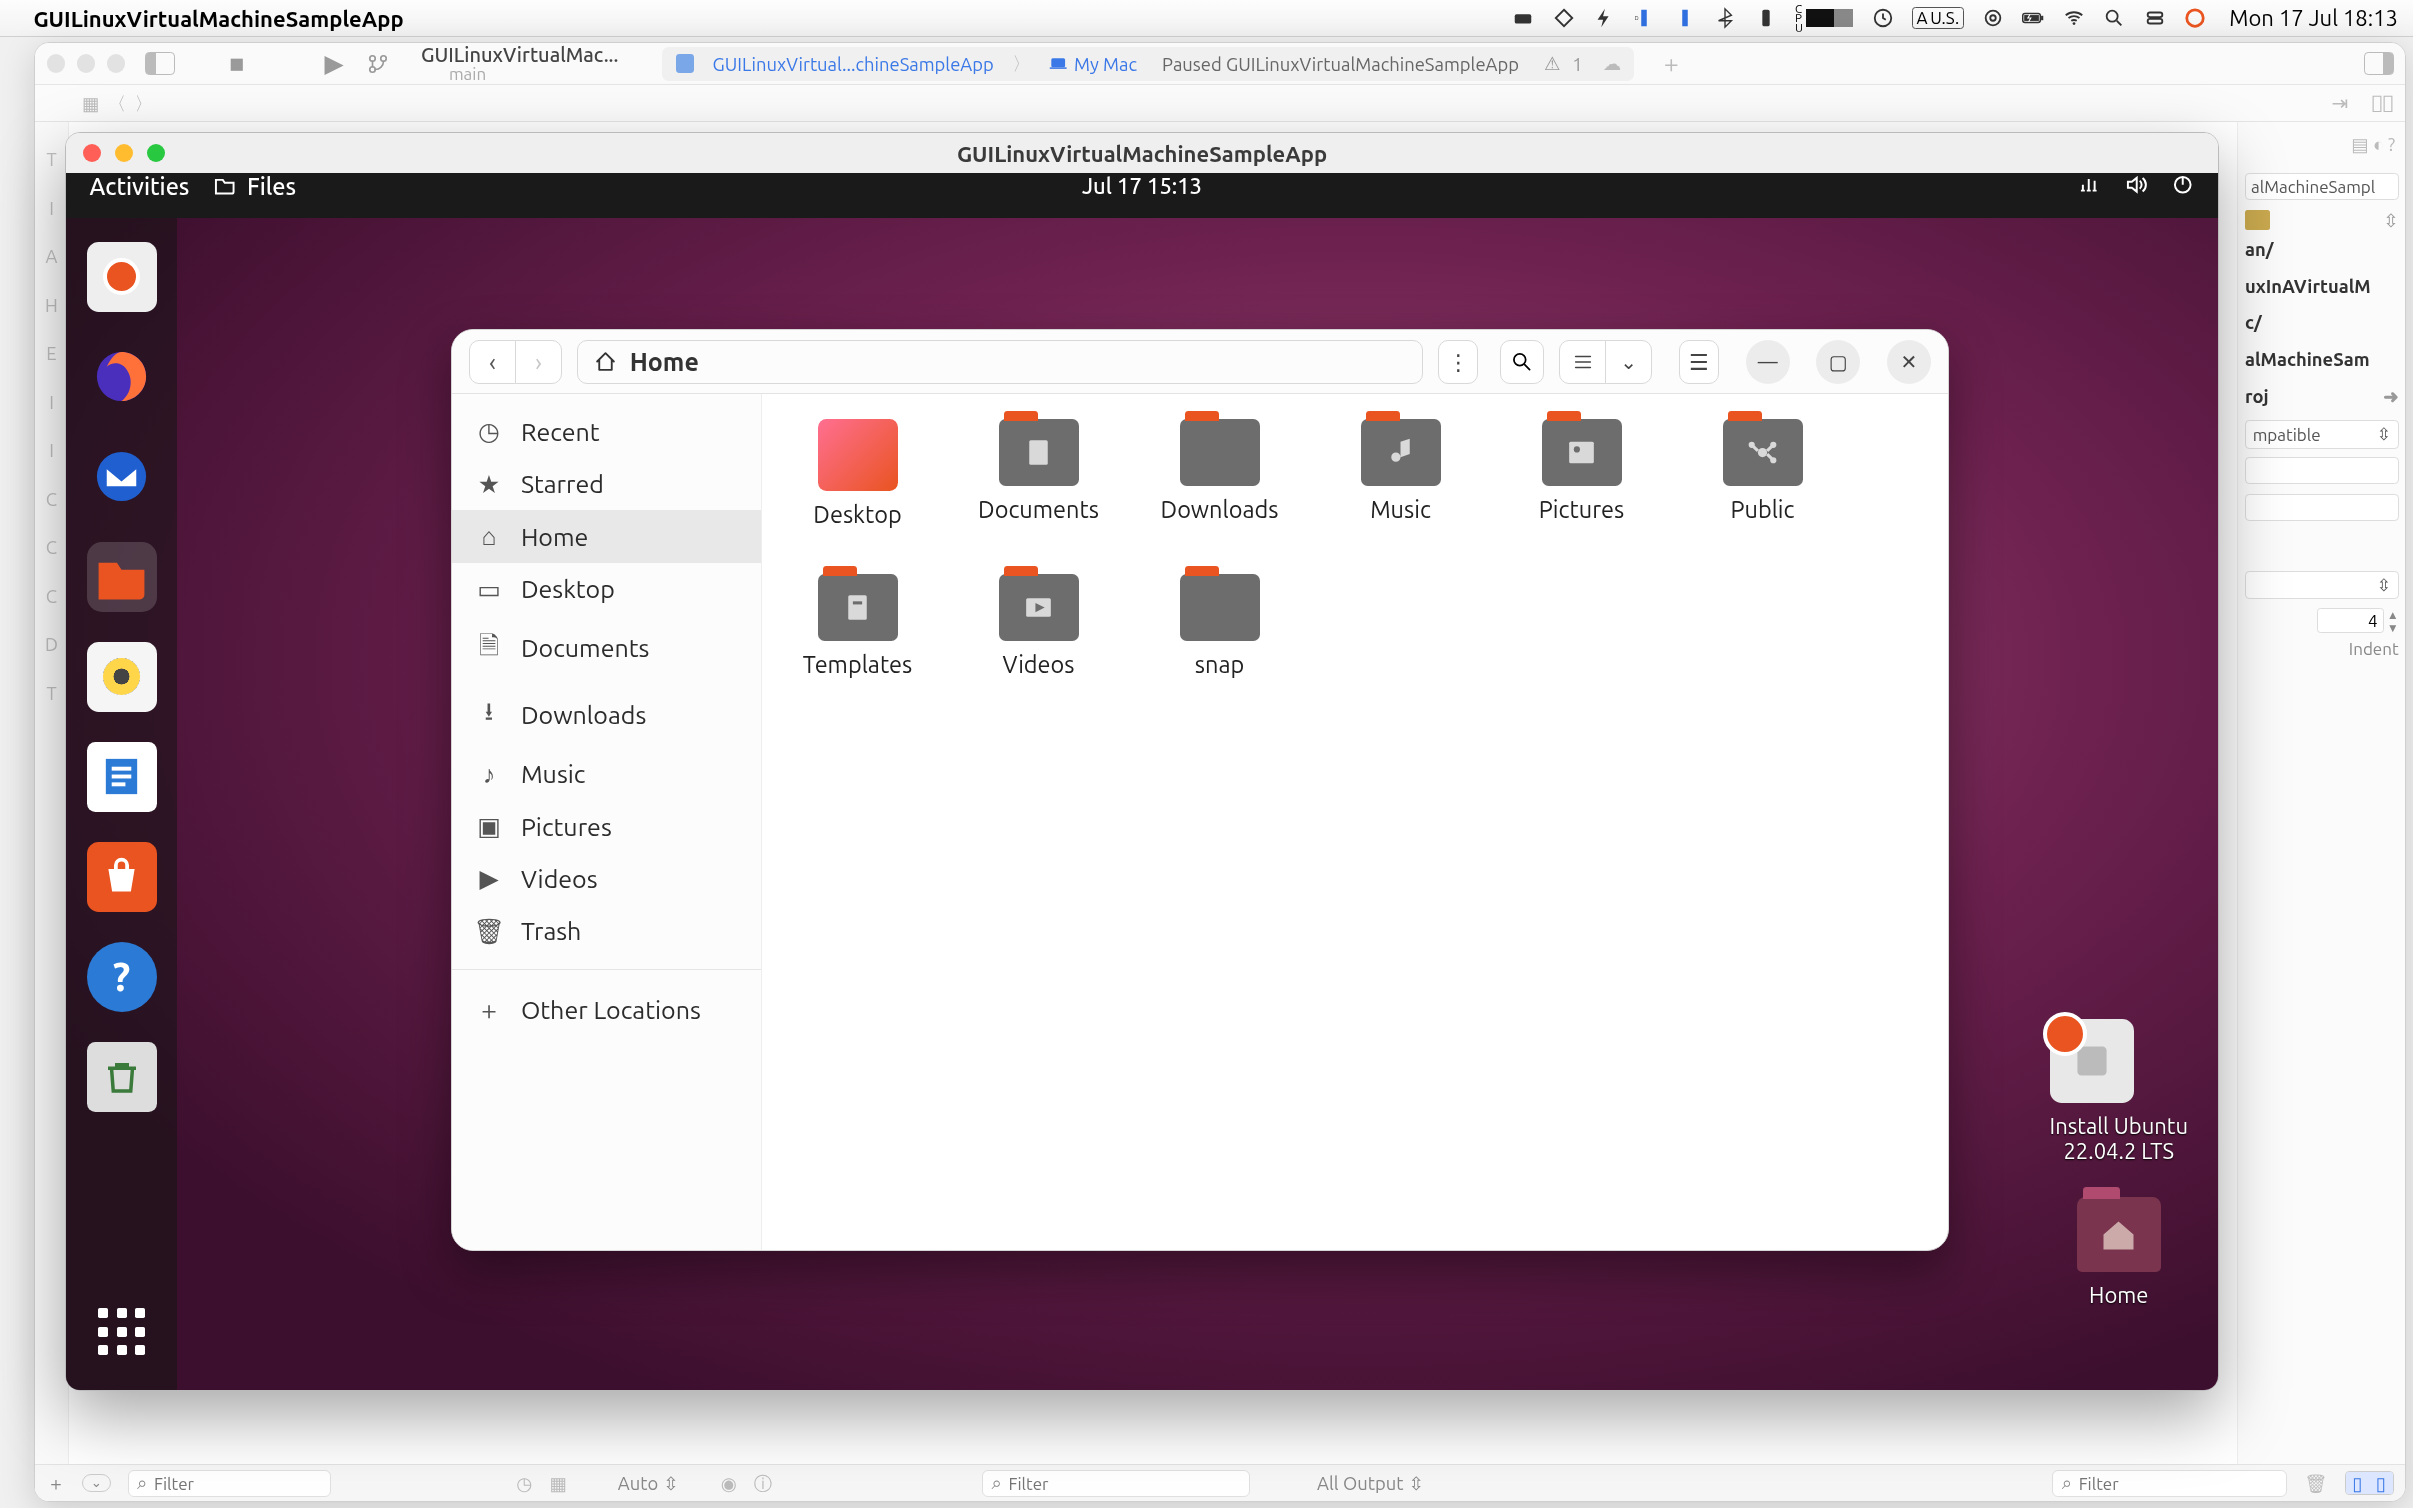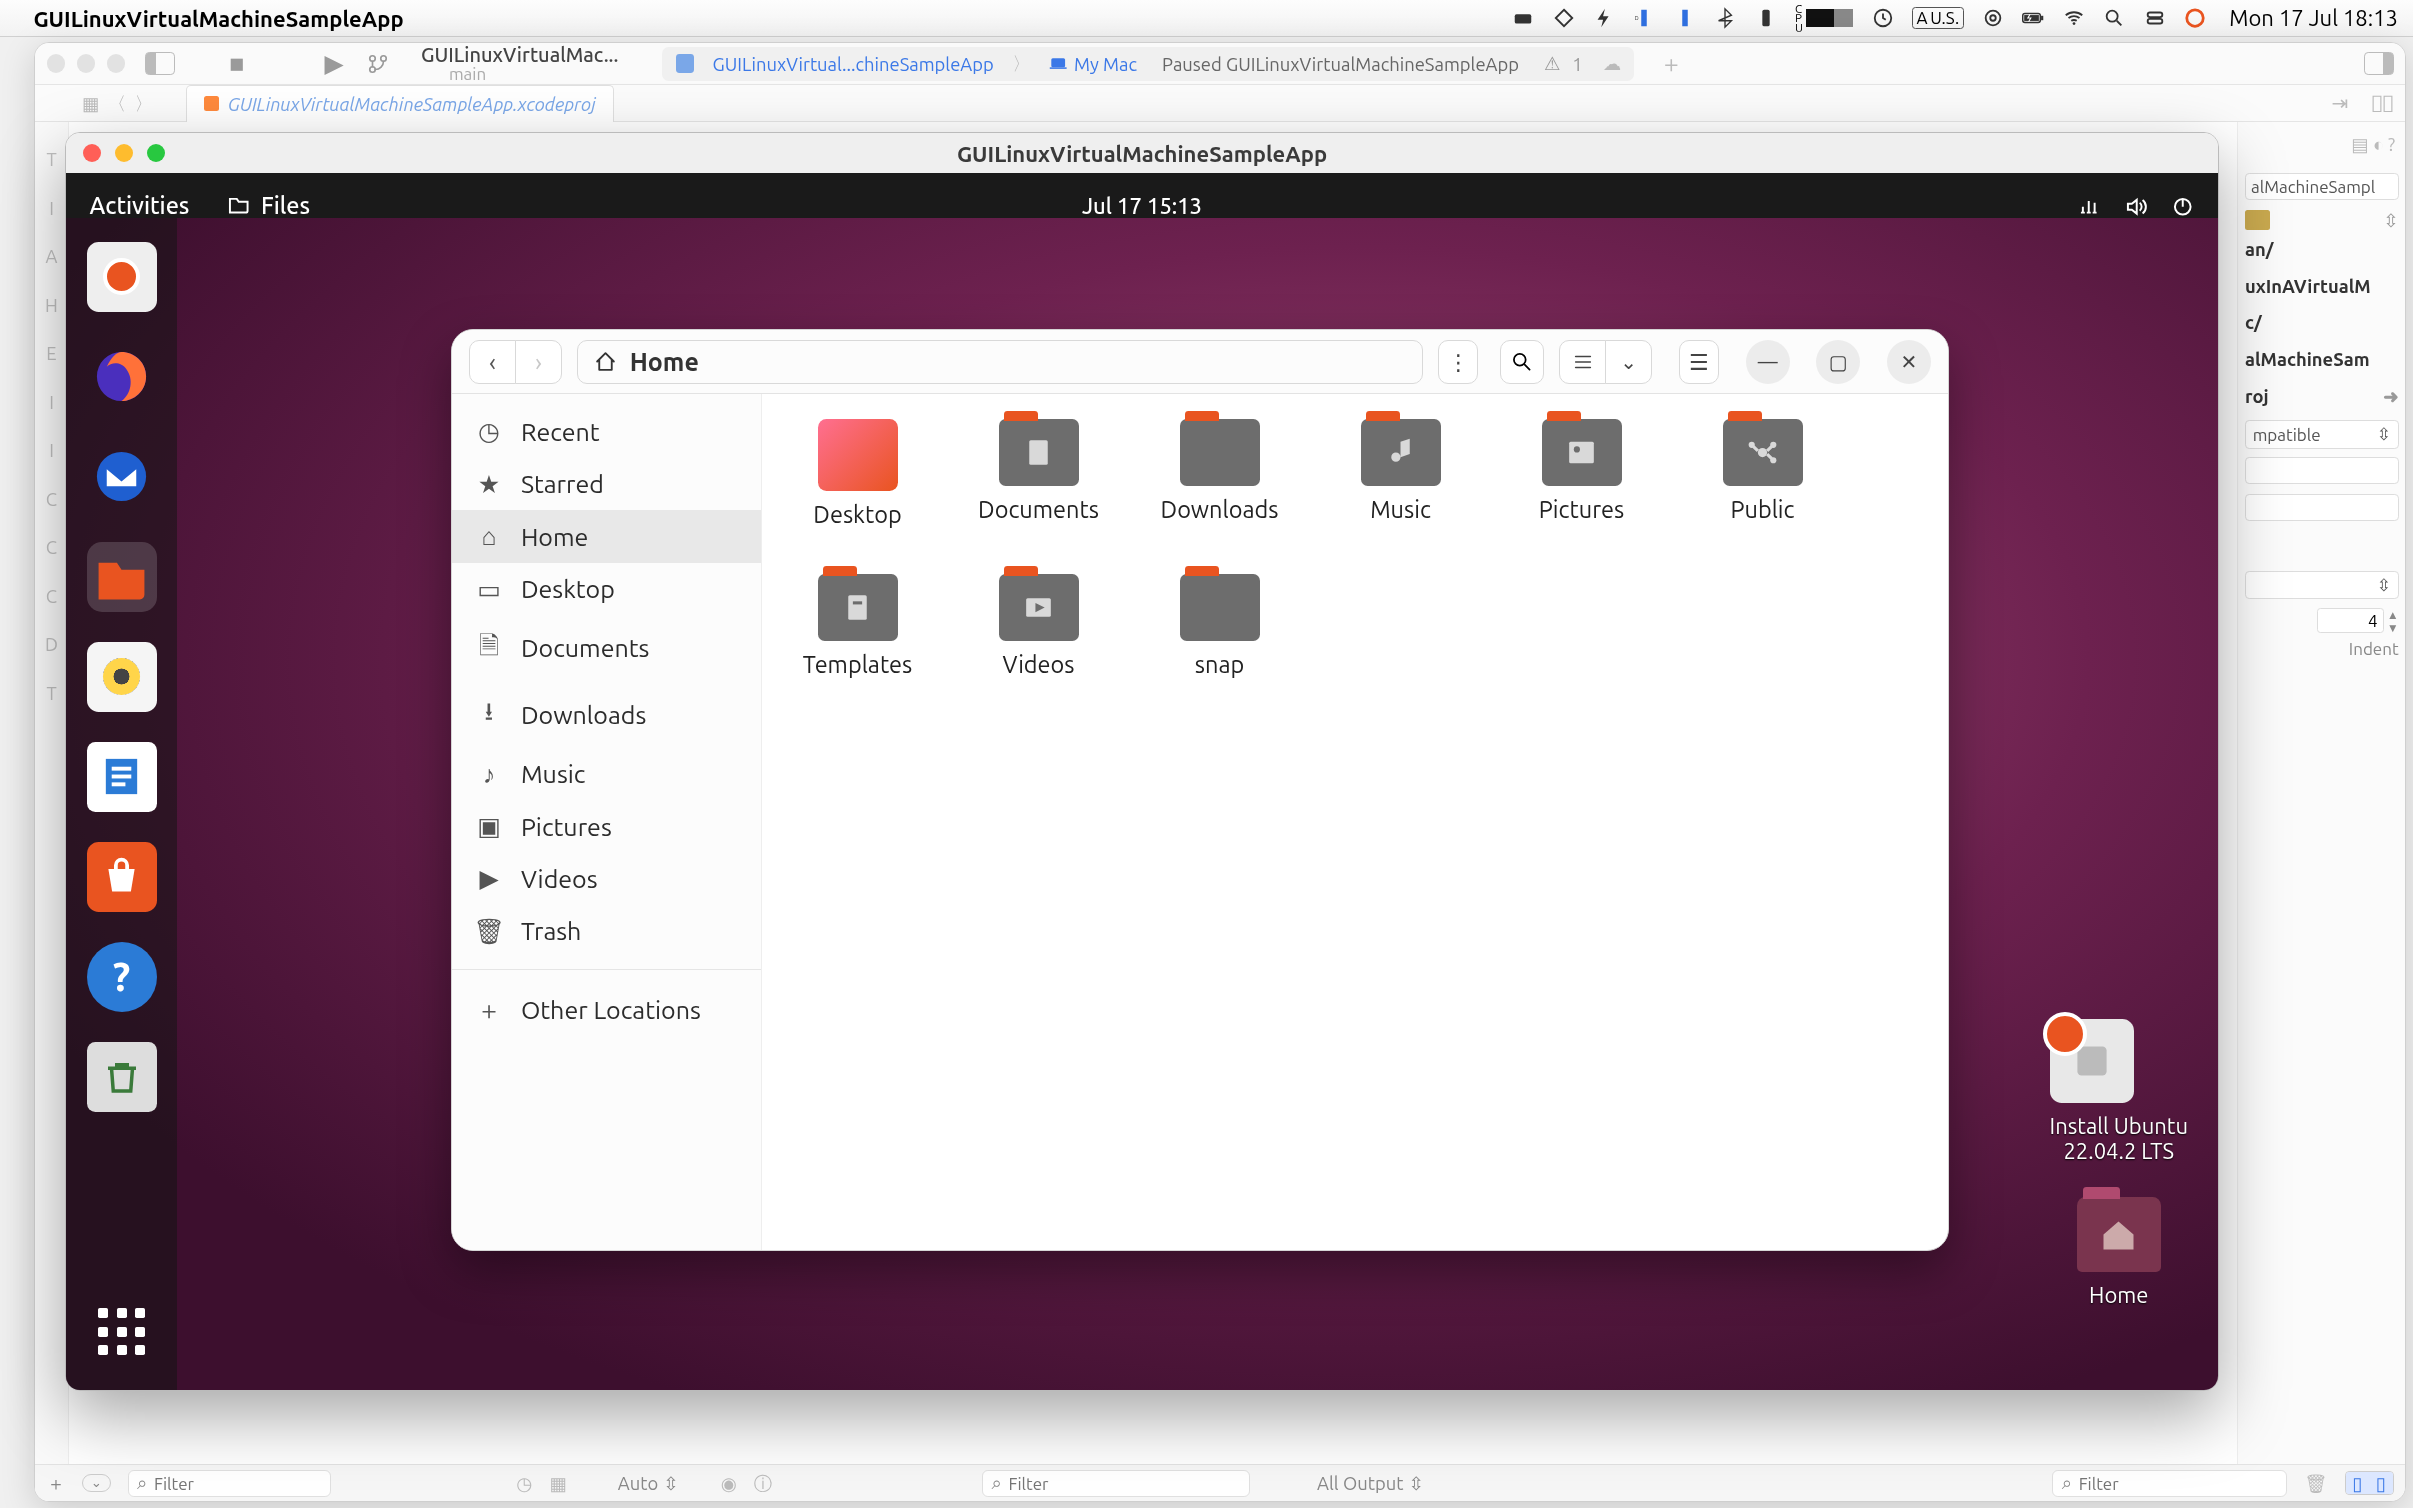--- a/index.html
+++ b/index.html
@@ -72,21 +72,21 @@
 .bb-toggle .on{background:#dce7ff;color:#3b78e7;}
 
 
 .vm-window { position:absolute; top:132px; left:65px; width:2154px; height:1259px; background:#fff; border-radius:15px; box-shadow:0 25px 67px rgba(0,0,0,.35); overflow:hidden; border:0.8px solid #bbb;}
 .vm-titlebar{height:40px;background:#efefef;display:flex;align-items:center;justify-content:center;position:relative;font-size:22px;font-weight:600;color:#3a3a3a;}
 .vm-titlebar .traffic{position:absolute;left:17px;display:flex;gap:13.4px;}
 .traffic-active .c{width:18.4px;height:18.4px;border-radius:50%;}
 .c-red{background:#ff5f57;} .c-yel{background:#febc2e;} .c-grn{background:#28c840;}
 
 .ubuntu-desk{position:absolute;top:40px;left:0;right:0;bottom:0;background:radial-gradient(ellipse at 60% 40%, #a24c77 0%, #6d214f 40%, #3d0f2e 80%);}
-.ubuntu-topbar{height:45px;background:#1a1a1a;color:#fff;display:flex;align-items:flex-end;padding:0 23.5px;font-size:23.5px;font-weight:500;gap:38px;}
+.ubuntu-topbar{height:45px;background:#1a1a1a;color:#fff;display:flex;align-items:flex-start;padding:0 23.5px;font-size:23.5px;font-weight:500;gap:24px;}
 .topbar-center{position:absolute;left:50%;transform:translateX(-50%);font-size:22px;}
 .topbar-right{margin-left:auto;display:flex;gap:23.5px;align-items:center;}
 .topbar-right svg{width:23.5px;height:23.5px;fill:#fff;}
 
 .ubuntu-dock{position:absolute;top:45px;left:0;bottom:0;width:111px;background:rgba(20,20,20,.55);display:flex;flex-direction:column;align-items:center;gap:30px;padding:23.5px 0;}
 .dock-item{width:70px;height:70px;border-radius:15px;display:flex;align-items:center;justify-content:center;font-size:37px;color:#fff;}
 .dock-item.active{background:rgba(255,255,255,.16);}
 .dock-app-grid{position:absolute;bottom:23.5px;width:70px;height:70px;display:grid;grid-template-columns:repeat(3,10px);grid-template-rows:repeat(3,10px);gap:8.4px;justify-content:center;align-content:center;}
 .dock-app-grid span{background:#fff;border-radius:1.7px;}
 
@@ -262,24 +262,20 @@
         </span>
       <span class="center">Paused GUILinuxVirtualMachineSampleApp</span>
       <span class="right">⚠︎ <span>1</span> <span style="color:#bbb;margin-left:8.4px">☁︎</span></span>
     </div>
     <span class="xcode-plus">＋</span>
     <div class="xcode-rightpanel-tgl"></div>
   </div>
 
   <div class="xcode-tabbar">
     <div class="iconrow">▦ &nbsp;〈 &nbsp;〉</div>
-    <div class="xcode-tab">
-      <span class="xicon"></span>
-      <span style="font-style:italic;color:#7aa7e8">GUILinuxVirtualMachineSampleApp.xcodeproj</span>
-    </div>
     <span class="xcode-arrright">⇥</span>
     <span class="xcode-addtab">☰⃓</span>
   </div>
 
   <div class="xcode-leftnav">
     <span>T</span>
     <span>I</span>
     <span>A</span>
     <span>H</span>
     <span>E</span>

